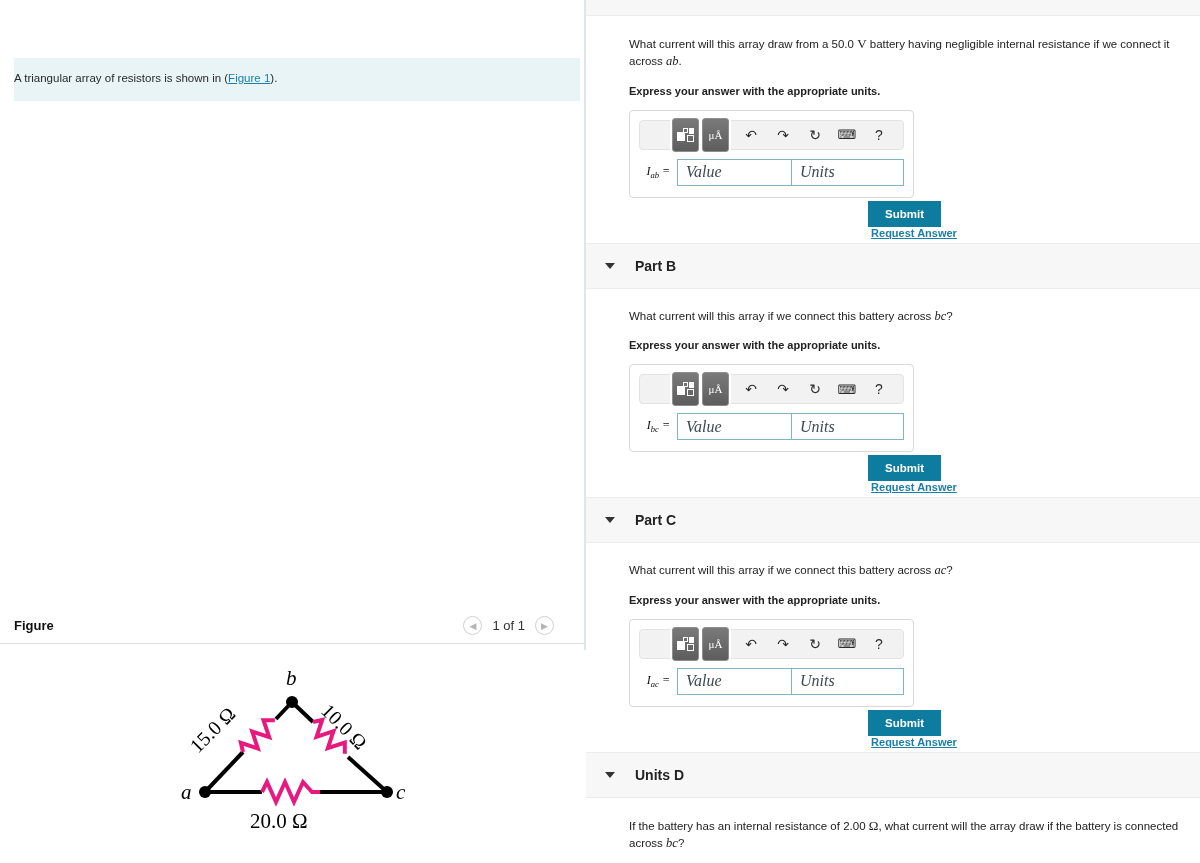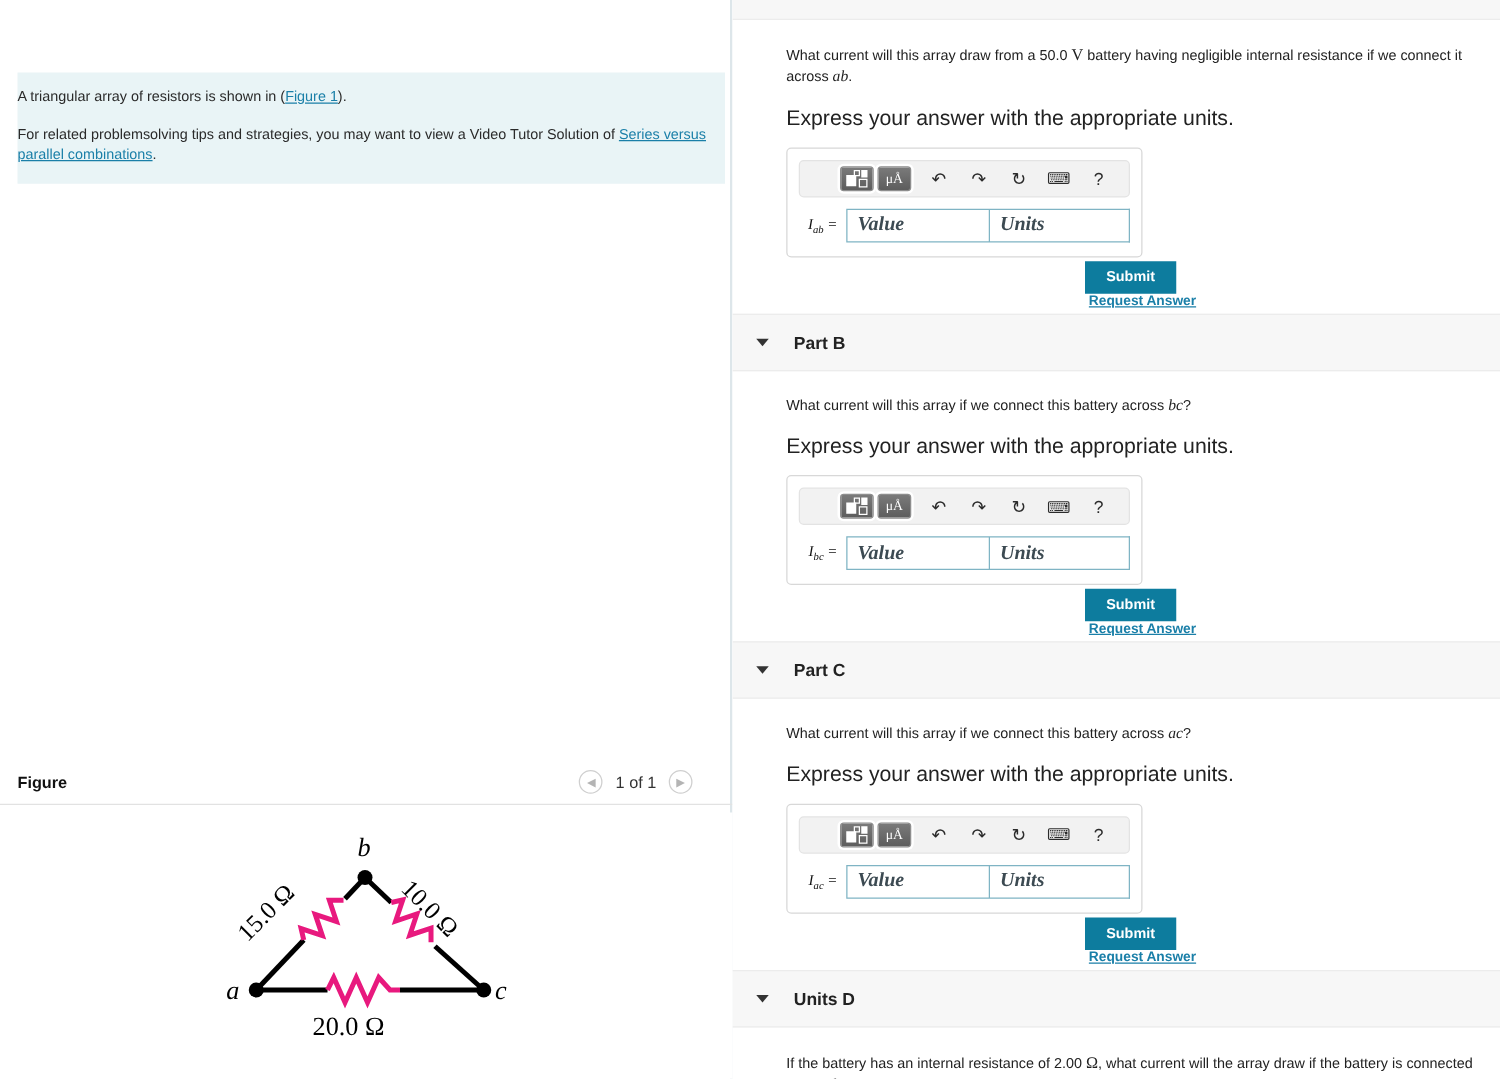--- a/index.html
+++ b/index.html
@@ -86,21 +86,21 @@
     margin-right: 20px;
     cursor: pointer;
   }
   .part-label { font-size: 14px; font-weight: bold; color: #222; }
 
   .part-body { padding: 19px 20px 4px 43px; }
   .question {
     font-size: 11.5px; color: #222; margin: 0 0 14px 0; line-height: 1.4;
   }
   .instruction {
-    font-size: 17px; font-weight: normal; color: #222; margin: 0 0 13px 0;
+    font-size: 11px; font-weight: bold; color: #222; margin: 0 0 13px 0;
   }
   .mvar { font-family: "Liberation Serif", serif; font-style: italic; font-size: 12.5px; }
   .munit { font-family: "Liberation Serif", serif; font-style: normal; font-size: 13px; }
 
   .answer-box {
     border: 1px solid #d8d8d8;
     border-radius: 4px;
     width: 285px;
     padding: 9px 9px 11px 9px;
     background: #fff;
@@ -108,21 +108,21 @@
   .toolbar {
     background: #f2f2f2;
     border: 1px solid #e3e3e3;
     border-radius: 4px;
     height: 30px;
     display: flex; align-items: center;
     padding: 0 8px 0 32px;
     gap: 0px;
   }
   .tb-btn {
-    width: 27px; height: 20px;
+    width: 27px; height: 34px;
     border-radius: 3px;
     display: flex; align-items: center; justify-content: center;
     cursor: pointer; margin-right: 3px;
     background: linear-gradient(#7a7a7a, #5d5d5d);
     border: 1px solid #8e8e8e;
     box-shadow: 0 0 0 2px #ffffff;
   }
   .tb-icon-plain {
     width: 26px; height: 22px;
     display: flex; align-items: center; justify-content: center;
@@ -150,21 +150,20 @@
   .inp {
     height: 27px;
     border: 1px solid #7fb4c4;
     background: #fff;
     font-family: "Liberation Serif", serif;
     font-style: italic;
     font-size: 16px;
     color: #3c4a52;
     padding: 0 8px;
     outline: none;
-    font-weight: bold;
   }
   .inp.value-inp { width: 115px; }
   .inp.units-inp { width: 112px; border-left: none; }
   .inp::placeholder { color: #3c4a52; opacity: 1; }
 
   .actions { display: flex; align-items: center; margin-top: 3px; flex-direction: column; }
   .submit-btn {
     background: #0d7c9e;
     color: #fff;
     border: none;
@@ -185,21 +184,20 @@
 </style>
 </head>
 <body>
 
 <div class="page">
 
   <div class="left-panel">
 
     <div class="info-box">
       <p><span>A triangular array of resistors is shown in (</span><span class="info-link">Figure 1</span><span>).</span></p>
-      <p><span>For related problemsolving tips and strategies, you may want to view a Video Tutor Solution of </span><span class="info-link">Series versus parallel combinations</span><span>.</span></p>
     </div>
 
     <div class="figure-header">
       <span class="figure-title">Figure</span>
       <div class="figure-pager">
         <div class="pager-btn">◀</div>
         <span class="pager-count">1 of 1</span>
         <div class="pager-btn">▶</div>
       </div>
     </div>

